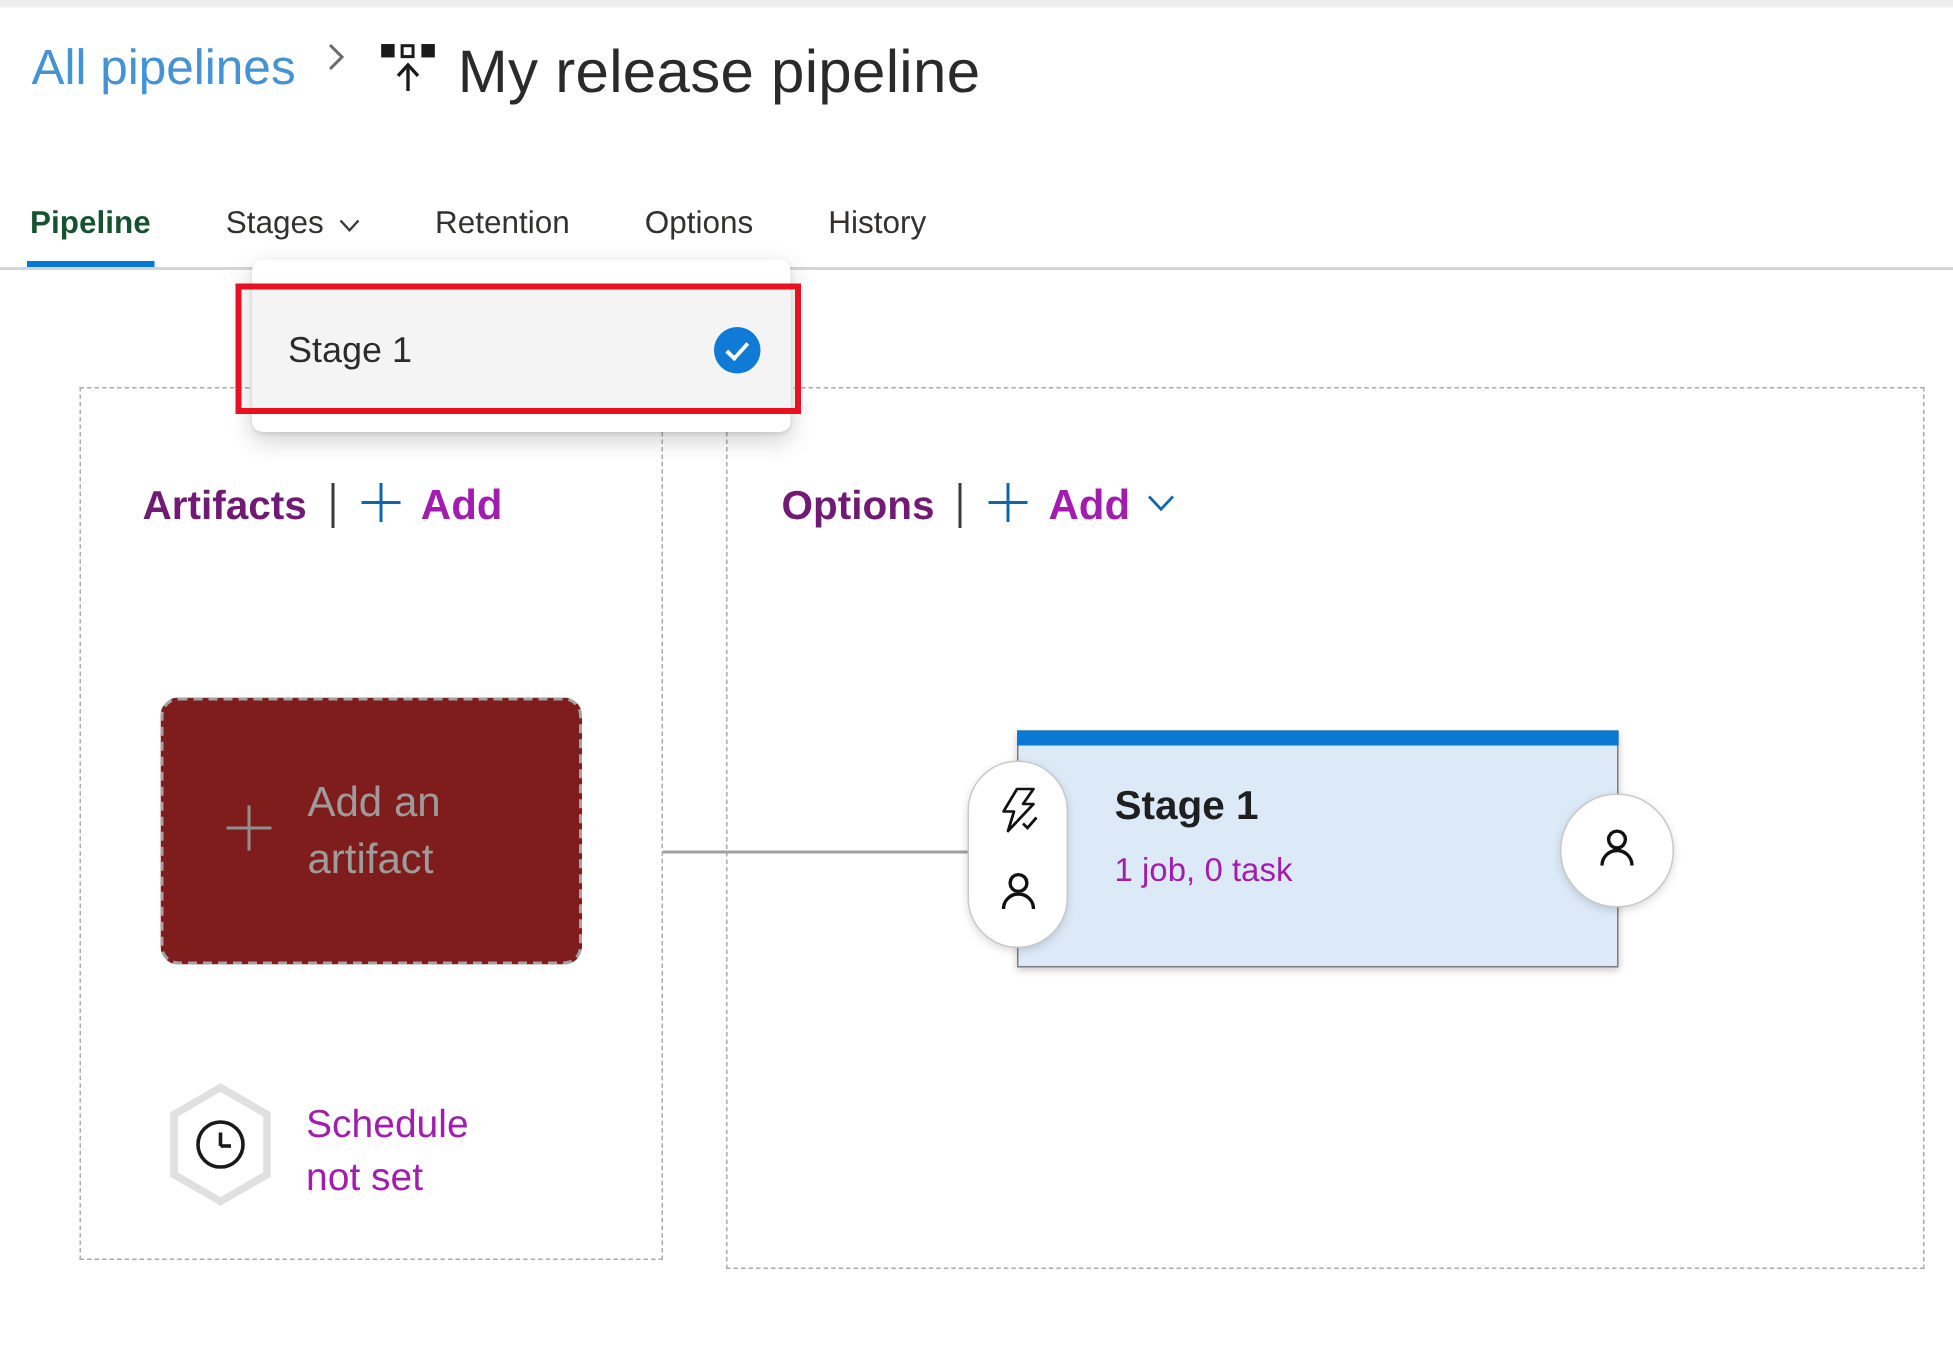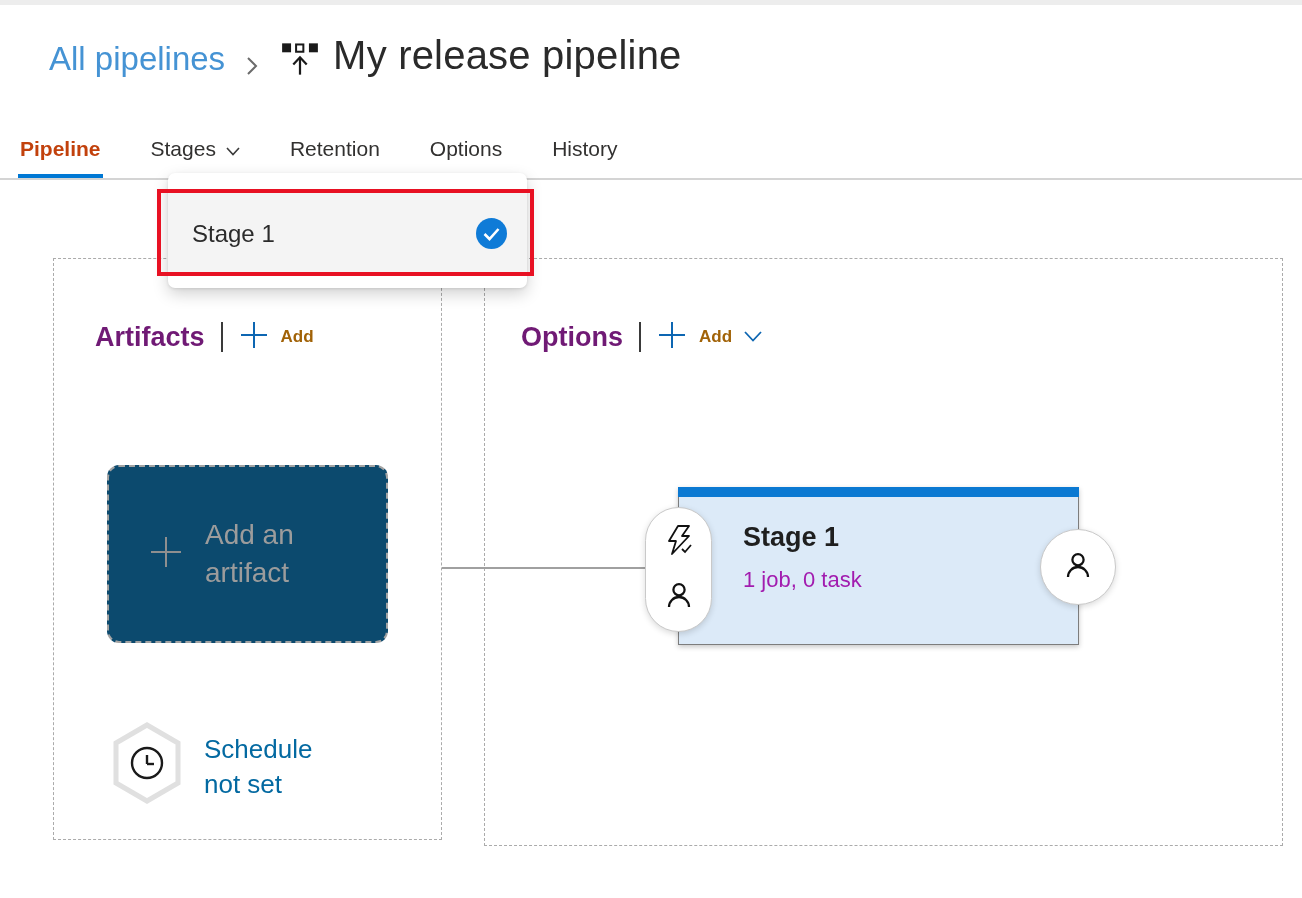--- a/index.html
+++ b/index.html
@@ -3,33 +3,33 @@
 <meta charset="utf-8">
 <style>
   * { margin:0; padding:0; box-sizing:border-box; }
   html,body { width:1302px; height:898px; background:#ffffff;
     font-family:"Liberation Sans","DejaVu Sans",sans-serif; overflow:hidden; }
   #app { position:relative; width:1302px; height:898px; background:#fff; }
 
   .top-border { position:absolute; left:0; top:0; width:1302px; height:5px; background:#ededed; }
 
   
-  .breadcrumb { position:absolute; left:49px; top:26px; height:52px;
-    display:flex; align-items:flex-end; }
+  .breadcrumb { position:absolute; left:21px; top:26px; height:52px;
+    display:flex; align-items:flex-start; }
   .bc-link { font-size:33px; font-weight:300; color:#4593d4; cursor:pointer; }
   .bc-sep { margin:0 22px 0 20px; display:flex; align-items:center; }
   .bc-icon { margin-right:14px; display:flex; align-items:center; }
   .bc-title { font-size:40px; font-weight:300; color:#2a2a2a; letter-spacing:0.2px; }
 
   
   .tabbar-line { position:absolute; left:0; top:178px; width:1302px; height:2px; background:#d4d4d4; }
   .tabs { position:absolute; left:18px; top:120px; display:flex; gap:46px; }
   .tab { font-size:21px; color:#323130; padding:15px 2px 15px; height:58px;
     display:flex; align-items:center; gap:10px; cursor:pointer; }
-  .tab.active { font-weight:bold; color:#c2410c; border-bottom:4px solid #0078d4; padding-bottom:11px; }
+  .tab.active { font-weight:bold; color:#14532d; border-bottom:4px solid #0078d4; padding-bottom:11px; }
 
   
   .dropdown-card { position:absolute; left:168px; top:173px; width:359px; height:115px;
     background:#ffffff; border-radius:7px; box-shadow:0 6px 16px rgba(0,0,0,0.18), 0 1px 3px rgba(0,0,0,0.10);
     z-index:10; }
   .dropdown-item { position:absolute; left:0; right:0; top:18px; height:85px;
     background:#f4f4f4; display:flex; align-items:center; padding:0 20px 0 24px; cursor:pointer; }
   .dropdown-item-label { font-size:24px; color:#2b2b2b; }
   .dropdown-spacer { flex:1; }
   .check-circle { width:31px; height:31px; border-radius:50%; background:#0f7bd7;
@@ -41,31 +41,31 @@
   .panel { position:absolute; border:1px dashed #ababab; background:#fff; }
   .artifacts-panel { left:53px; top:258px; width:389px; height:582px; }
   .stages-panel { left:484px; top:258px; width:799px; height:588px; }
 
   .panel-header { position:absolute; display:flex; align-items:center; gap:16px; height:40px; z-index:2; }
   .artifacts-header { left:95px; top:317px; }
   .stages-header { left:521px; top:317px; }
   .panel-title { font-size:27px; font-weight:bold; color:#701a75; }
   .header-divider { width:2px; height:30px; background:#3a3a3a; }
   .add-link { display:flex; align-items:center; gap:12px; cursor:pointer; }
-  .add-label { font-size:17px; font-weight:bold; color:#a16207; }
+  .add-label { font-size:28px; font-weight:bold; color:#a21caf; }
 
   
   .artifact-box { position:absolute; left:107px; top:465px; width:281px; height:178px;
-    background:#0c4a6e; border:2px dashed #a3a3a3; border-radius:12px;
+    background:#7f1d1d; border:2px dashed #a3a3a3; border-radius:12px;
     display:flex; align-items:center; padding-left:38px; gap:20px; cursor:pointer; z-index:2; }
   .artifact-box-label { font-size:28px; color:#9c9c9c; width:135px; line-height:1.35; }
 
   
   .schedule { position:absolute; left:112px; top:722px; display:flex; align-items:flex-start; z-index:2; }
-  .schedule-label { margin-left:22px; margin-top:10px; font-size:26px; color:#0369a1;
+  .schedule-label { margin-left:22px; margin-top:10px; font-size:26px; color:#a21caf;
     width:145px; line-height:1.35; }
 
   
   .connector { position:absolute; left:442px; top:567px; width:204px; height:2px; background:#a0a0a0; z-index:1; }
 
   
   .stage-card { position:absolute; left:678px; top:487px; width:401px; height:158px;
     background:#dceaf8; border:1px solid #7d7d7d; box-shadow:0 2px 5px rgba(0,0,0,0.22);
     z-index:2; cursor:pointer; }
   .stage-card-topbar { position:absolute; left:-1px; top:-1px; width:401px; height:10px; background:#0b79d2; }

